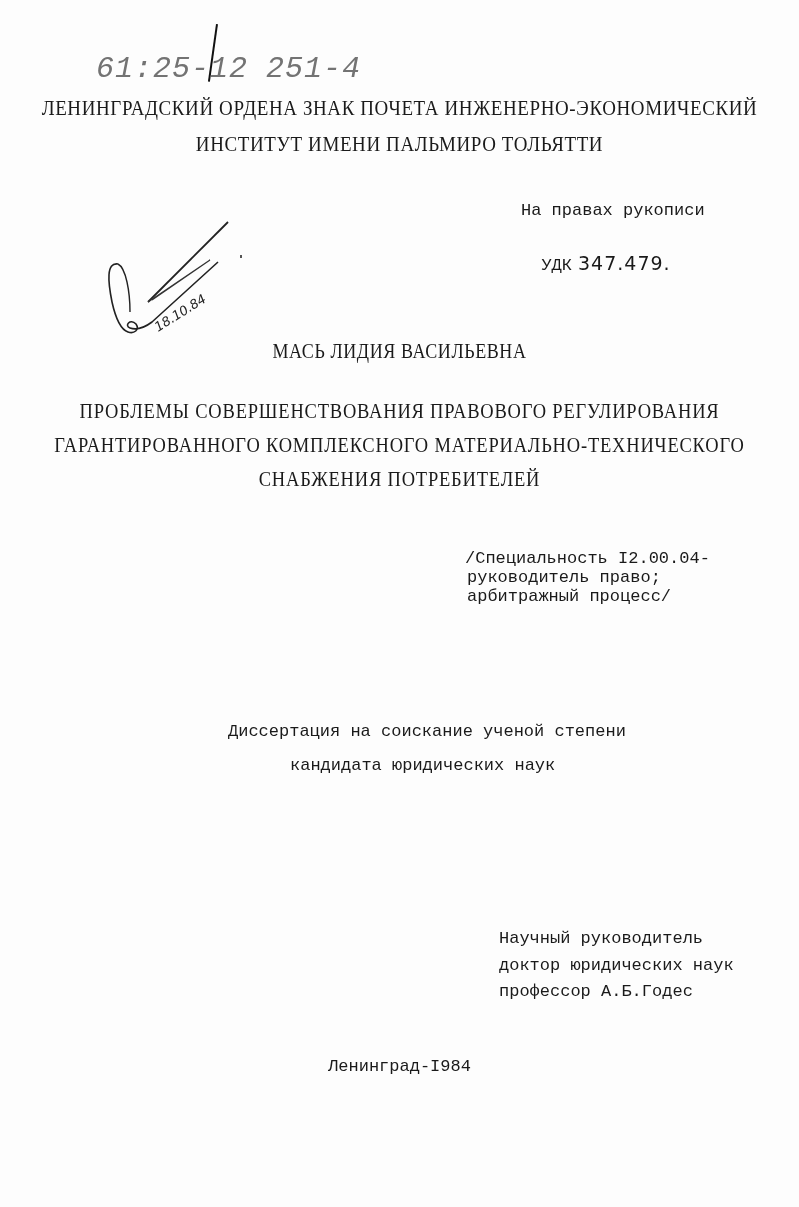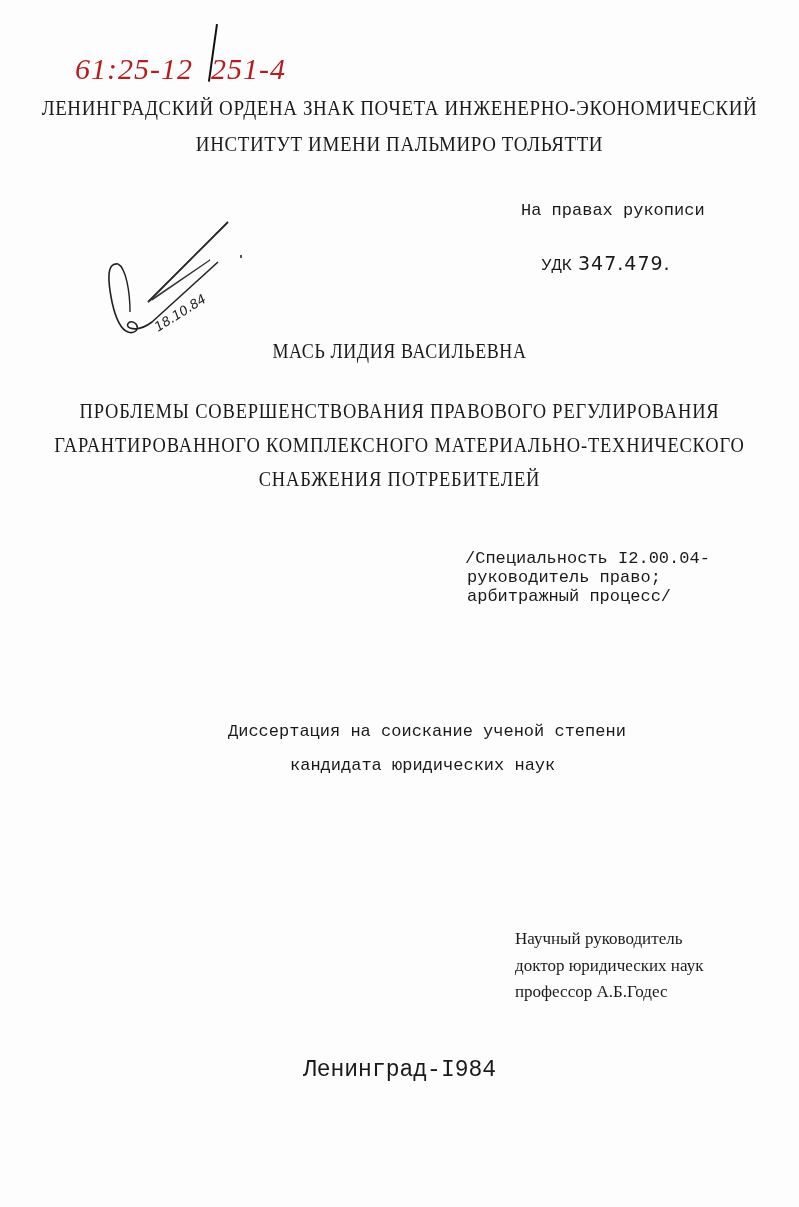--- a/index.html
+++ b/index.html
@@ -13,25 +13,25 @@
       position: relative;
       overflow: hidden;
       color: #1a1a1a;
       font-family: "Liberation Mono", "DejaVu Sans Mono", monospace;
     }
     .abs { position: absolute; white-space: pre; }
 
     
     .callno {
       left: 58px; top: 18px;
-      font-family: Liberation Serif, serif;
+      font-family: Liberation Mono, monospace;
       font-size: 30px;
       font-style: italic;
       letter-spacing: 1px;
-      color: #b91c1c;
+      color: #737373;
     }
     .callno-slash {
       left: 216px; top: 24px;
       width: 2px; height: 58px;
       background: #111;
       transform: rotate(8deg);
       transform-origin: top left;
     }
 
     
@@ -99,31 +99,30 @@
     .spec-2 { top: 568px; left: 467px; }
     .spec-3 { top: 587px; left: 467px; }
 
     .diss {
       font-size: 17px;
     }
     .diss-1 { left: 228px; top: 722px; }
     .diss-2 { left: 290px; top: 756px; }
 
     .advisor {
-      left: 515px;
+      left: 499px;
       font-size: 17px;
-      font-family: Liberation Serif, serif;
     }
     .advisor-1 { top: 929px; }
     .advisor-2 { top: 956px; text-align: center; }
     .advisor-3 { top: 982px; }
 
     .city {
       left: 0; width: 799px; text-align: center; top: 1057px;
-      font-size: 23px;
+      font-size: 17px;
     }
 
     .speck {
       width: 2px; height: 3px; background: #555;
     }
   </style>
 </head>
 <body>
 
 <div class="abs callno">

